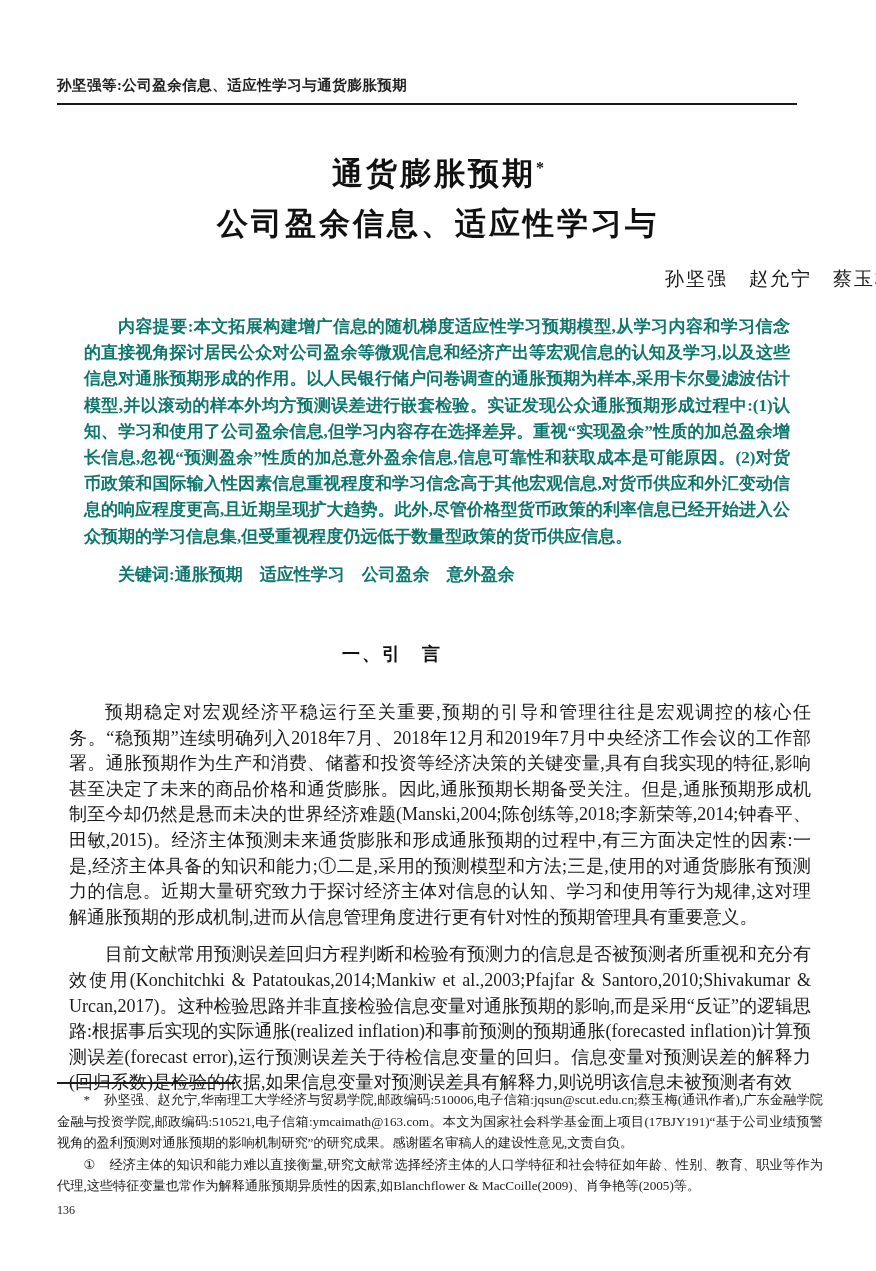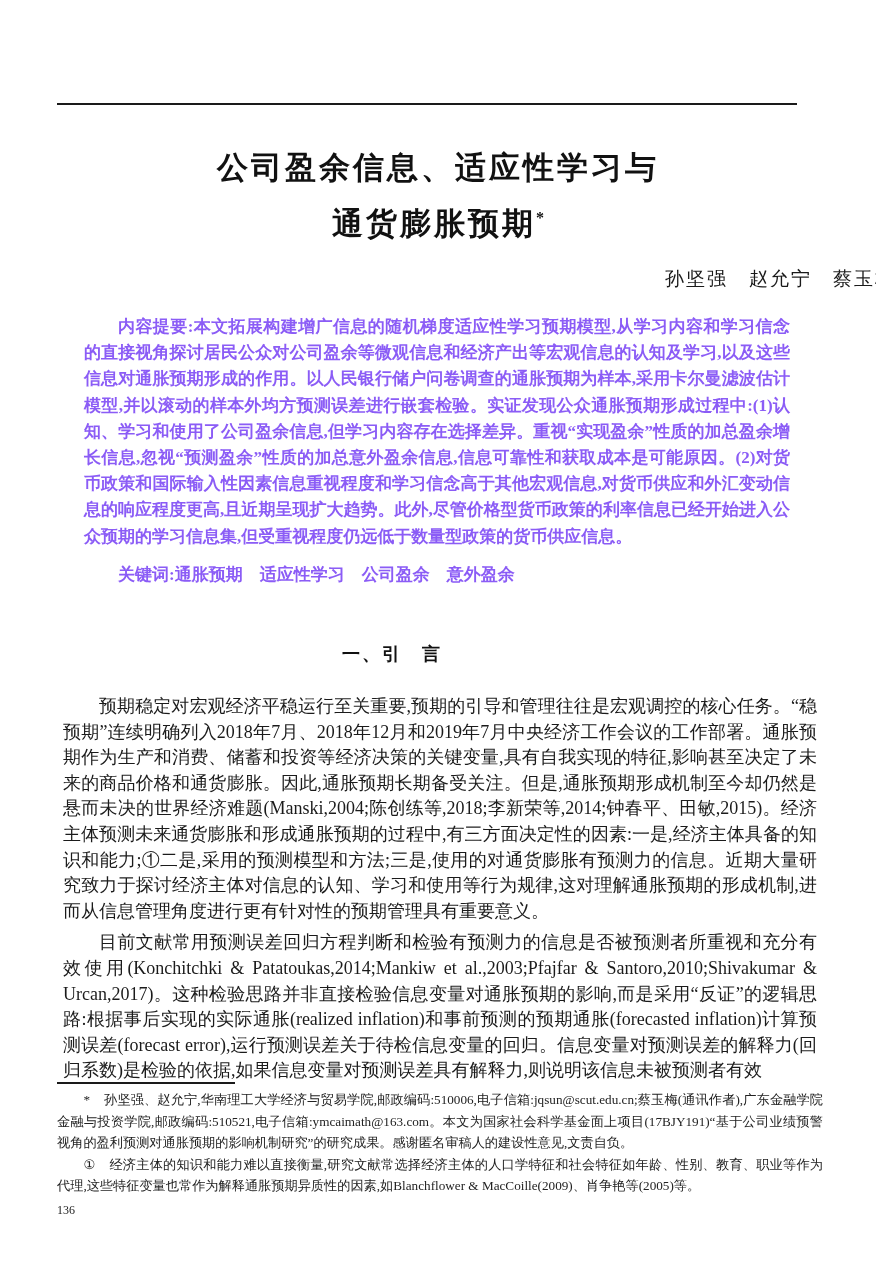--- a/index.html
+++ b/index.html
@@ -67,21 +67,21 @@
   
   .abstract {
     position: absolute;
     left: 84px;
     top: 314px;
     width: 706px;
     font-size: 17px;
     line-height: 26.2px;
     font-weight: 600;
     text-align: justify;
-    color: #8b5cf6;
+    color: #0f766e;
   }
   .abstract p {
     margin: 0;
     text-indent: 2em;
   }
   .abstract .keywords-line {
     margin-top: 12px;
   }
   
   .section-heading {
@@ -100,21 +100,21 @@
     position: absolute;
     left: 57px;
     top: 688px;
     width: 766px;
     font-size: 18px;
     line-height: 25.6px;
     text-align: justify;
     color: #1b1b1b;
   }
   .body-text p {
-    margin: 6px;
+    margin: 12px;
     text-indent: 2em;
   }
   
   .footnote-divider {
     position: absolute;
     left: 57px;
     top: 1082px;
     width: 178px;
     height: 1.5px;
     background: #1a1a1a;
@@ -143,26 +143,27 @@
     top: 1203px;
     font-size: 12px;
     color: #222;
   }
 </style>
 </head>
 <body>
 
 <div class="page">
 
+  <div class="running-header">孙坚强等:公司盈余信息、适应性学习与通货膨胀预期</div>
 
   <div class="header-rule"></div>
 
   <div class="title-block">
+    <div><span>通货膨胀预期</span><sup>*</sup></div>
     <div>公司盈余信息、适应性学习与</div>
-    <div><span>通货膨胀预期</span><sup>*</sup></div>
   </div>
 
   <div class="authors">孙坚强　赵允宁　蔡玉梅</div>
 
   <div class="abstract">
     <p><span>内容提要:</span><span>本文拓展构建增广信息的随机梯度适应性学习预期模型,从学习内容和学习信念的直接视角探讨居民公众对公司盈余等微观信息和经济产出等宏观信息的认知及学习,以及这些信息对通胀预期形成的作用。以人民银行储户问卷调查的通胀预期为样本,采用卡尔曼滤波估计模型,并以滚动的样本外均方预测误差进行嵌套检验。实证发现公众通胀预期形成过程中:(1)认知、学习和使用了公司盈余信息,但学习内容存在选择差异。重视“实现盈余”性质的加总盈余增长信息,忽视“预测盈余”性质的加总意外盈余信息,信息可靠性和获取成本是可能原因。(2)对货币政策和国际输入性因素信息重视程度和学习信念高于其他宏观信息,对货币供应和外汇变动信息的响应程度更高,且近期呈现扩大趋势。此外,尽管价格型货币政策的利率信息已经开始进入公众预期的学习信息集,但受重视程度仍远低于数量型政策的货币供应信息。</span></p>
     <p class="keywords-line"><span>关键词:</span><span>通胀预期　适应性学习　公司盈余　意外盈余</span></p>
   </div>
 
   <div class="section-heading">一、引　言</div>

